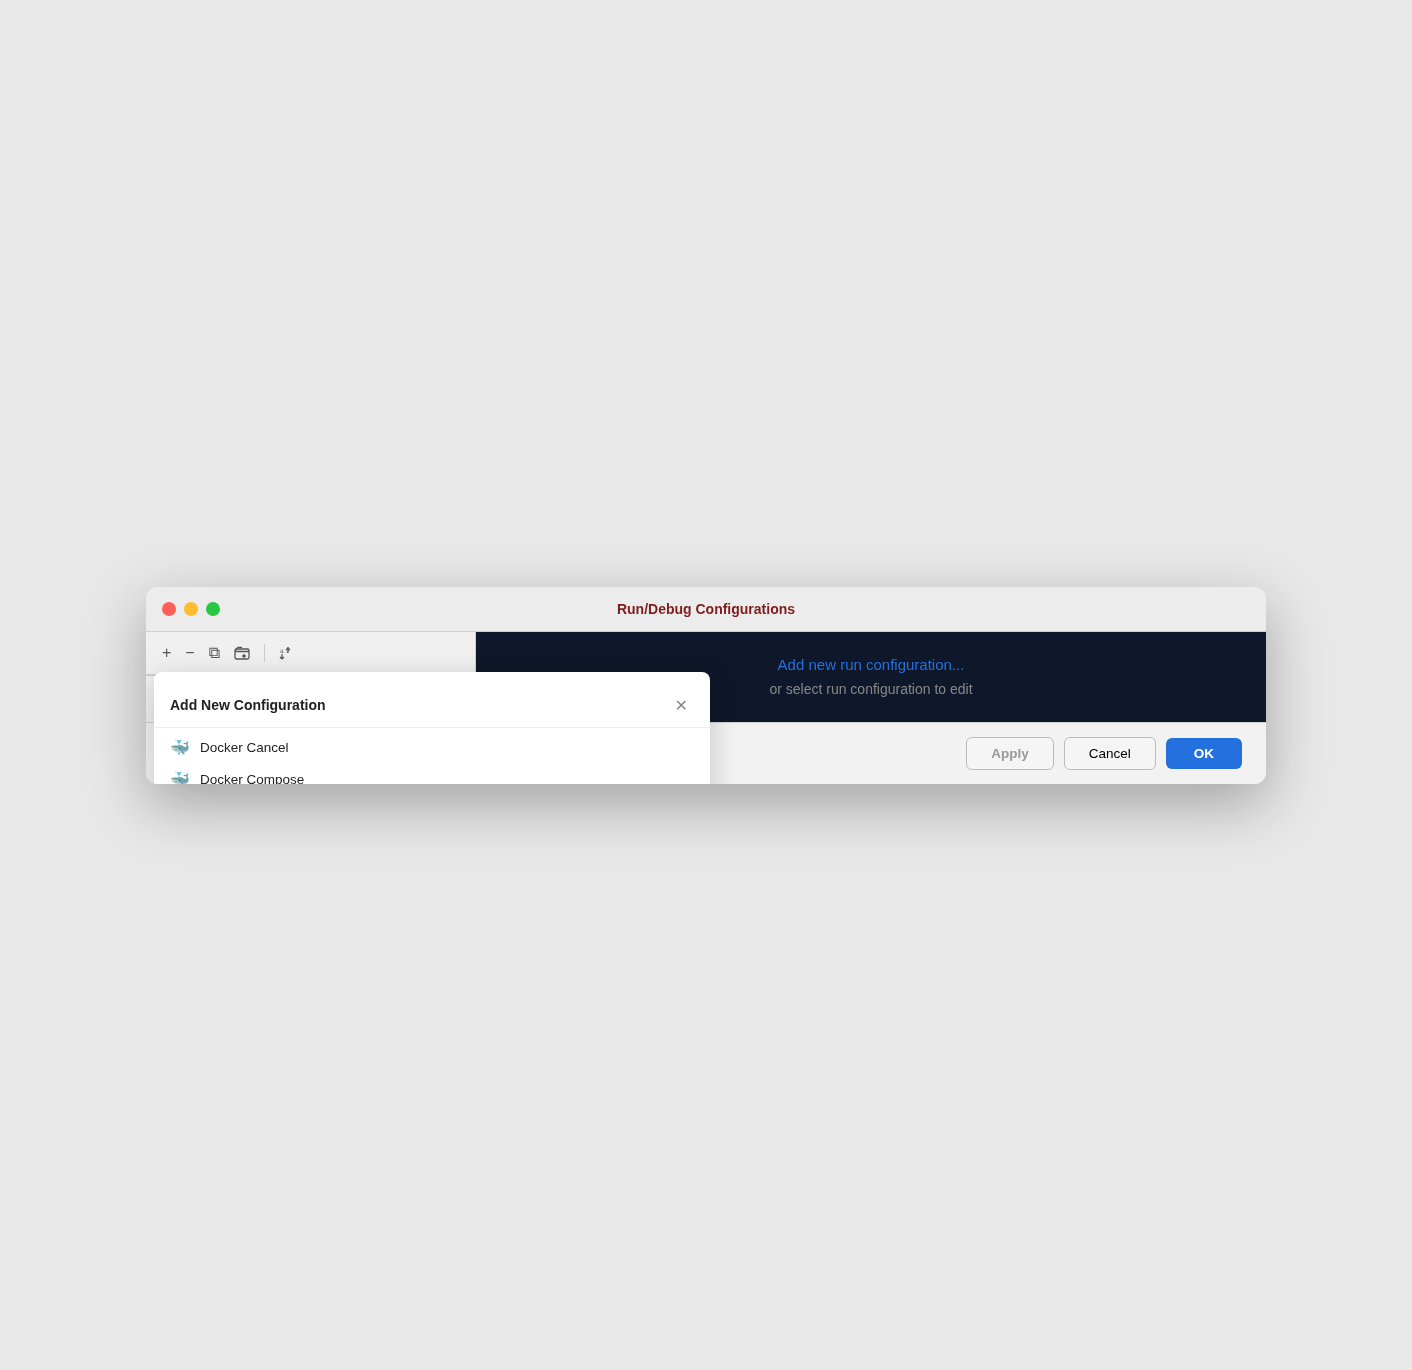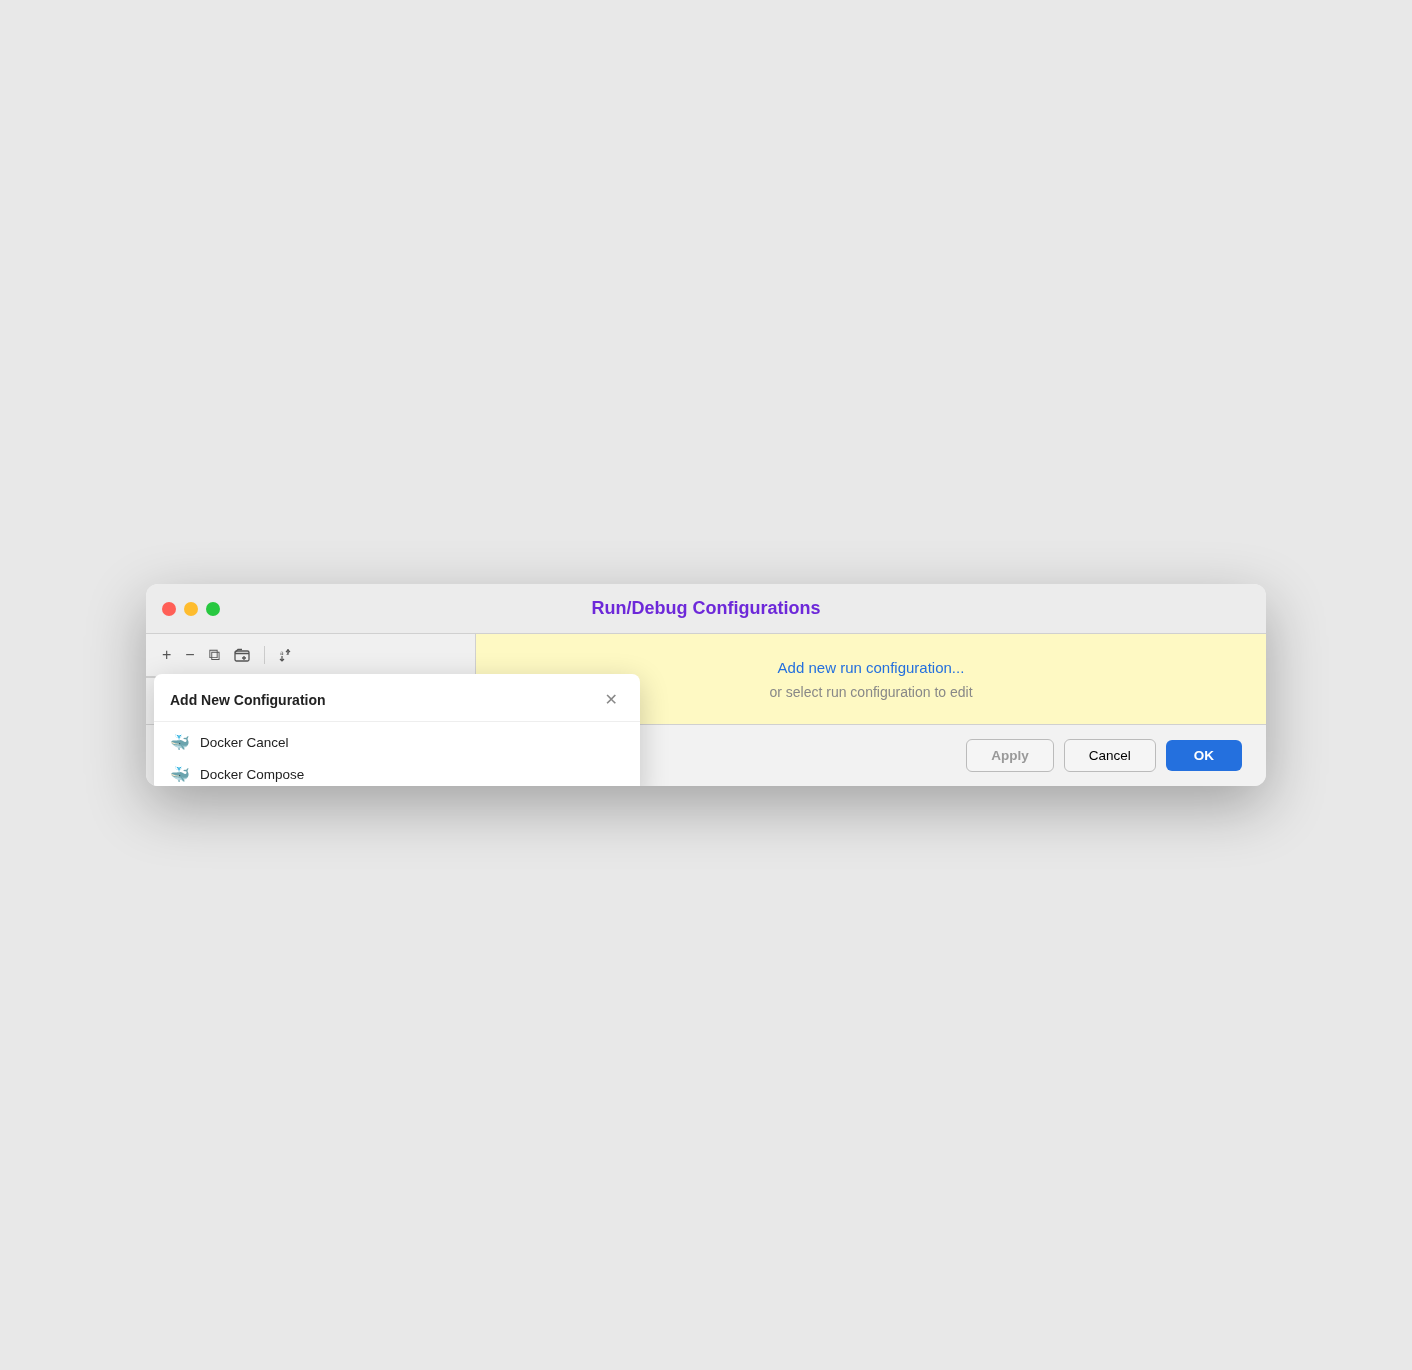--- a/index.html
+++ b/index.html
@@ -39,23 +39,23 @@
       width: 14px;
       height: 14px;
       border-radius: 50%;
       border: none;
       cursor: pointer;
     }
     .tb-close { background: #ff5f57; }
     .tb-min { background: #febc2e; }
     .tb-max { background: #28c840; }
     .titlebar-title {
-      font-size: 18px;
+      font-size: 14px;
       font-weight: 600;
-      color: #6d28d9;
+      color: #7f1d1d;
     }
     .main-content {
       display: flex;
       flex: 1;
       min-height: 0;
     }
     .left-panel {
       width: 330px;
       background: #f5f5f5;
       border-right: 1px solid #d0d0d0;
@@ -86,26 +86,26 @@
     .toolbar-separator {
       width: 1px;
       height: 18px;
       background: #ccc;
       margin: 0 4px;
     }
     .dropdown-popup {
       position: absolute;
       top: 40px;
       left: 8px;
-      width: 486px;
+      width: 556px;
       background: #ffffff;
       border-radius: 8px;
       box-shadow: 0 8px 30px rgba(0,0,0,0.2);
       z-index: 100;
-      padding: 8px 0;
+      padding: 16px 0;
     }
     .dropdown-header {
       display: flex;
       align-items: center;
       justify-content: space-between;
       padding: 6px 16px 10px 16px;
       border-bottom: 1px solid #eee;
       margin-bottom: 4px;
     }
     .dropdown-header-title {
@@ -153,21 +153,21 @@
       cursor: pointer;
       text-decoration: none;
       background: none;
       border: none;
     }
     .right-panel {
       flex: 1;
       display: flex;
       align-items: center;
       justify-content: center;
-      background: #fef9c3;
+      background: #0f172a;
       flex-direction: column;
       gap: 8px;
     }
     .right-hint-primary {
       color: #2470de;
       font-size: 15px;
       cursor: pointer;
     }
     .right-hint-secondary {
       color: #888;

